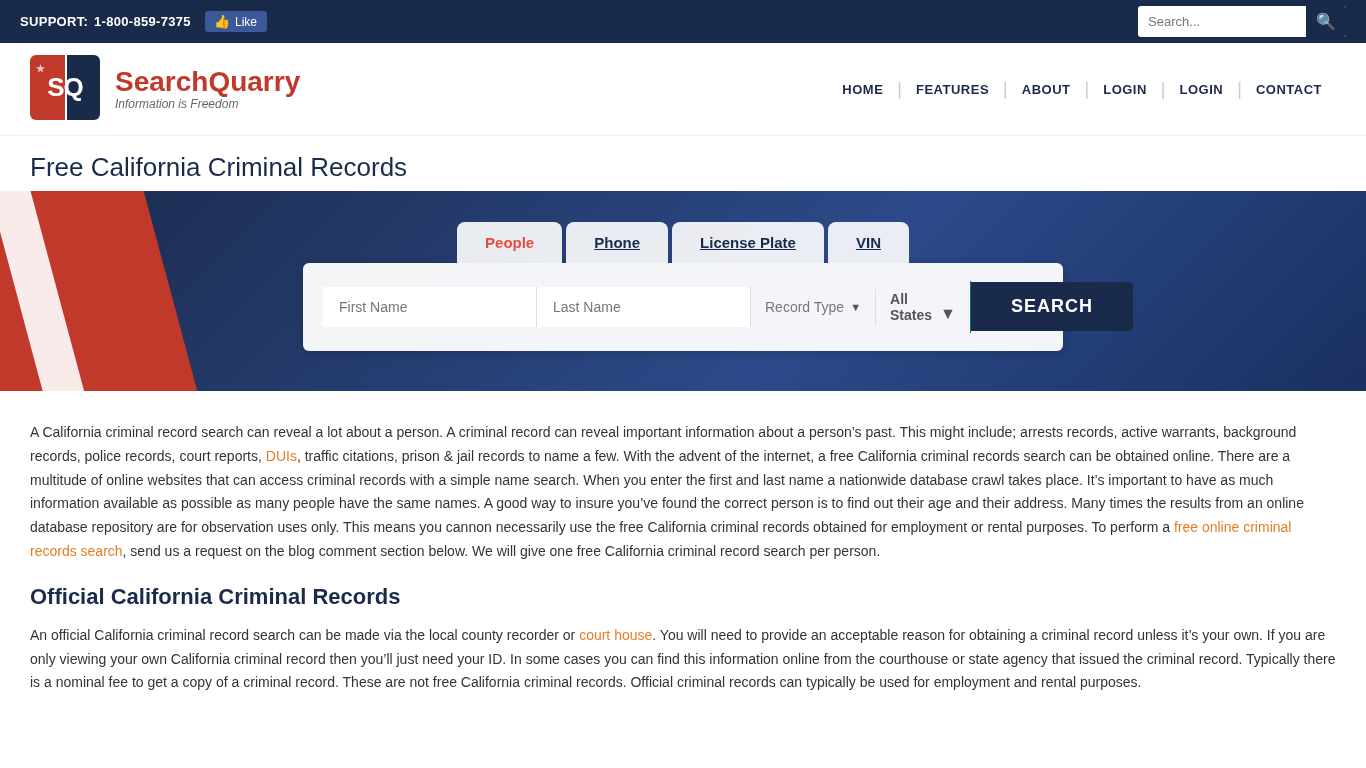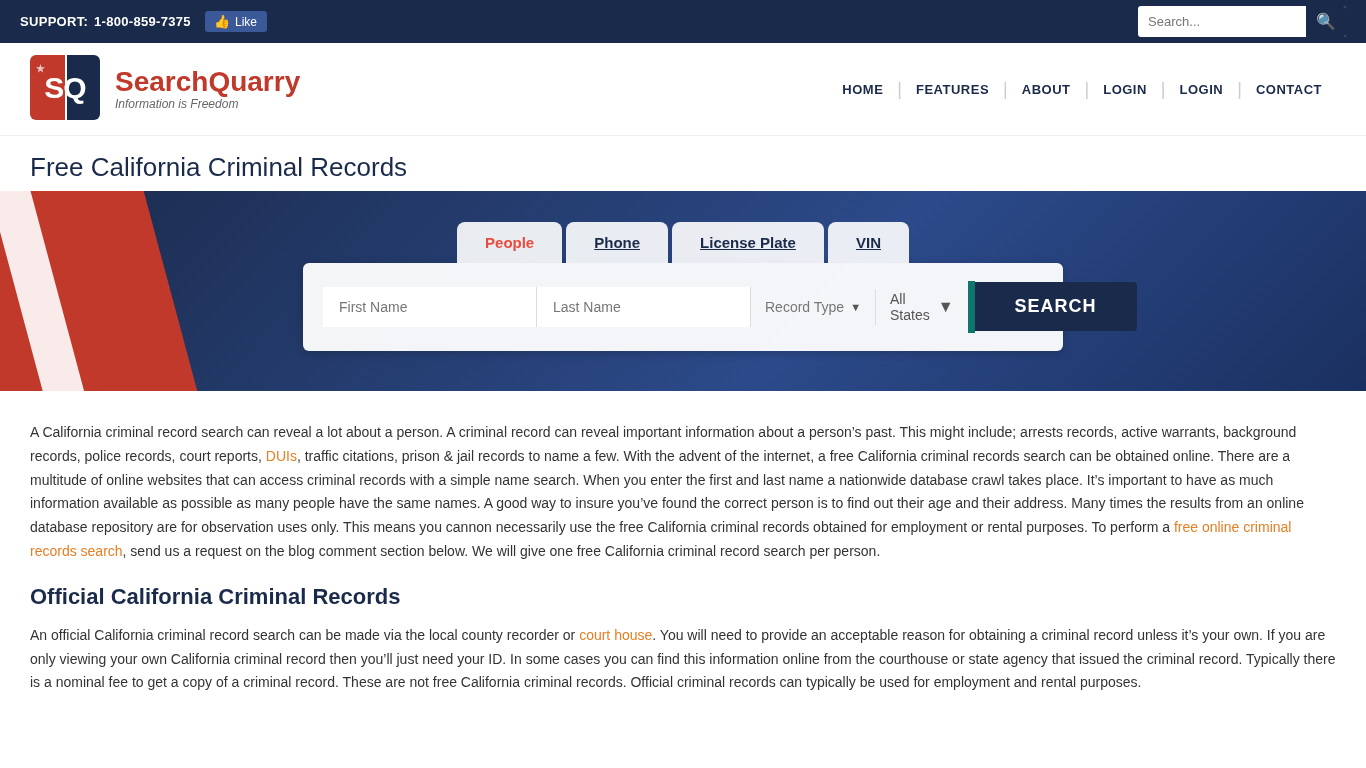--- a/index.html
+++ b/index.html
@@ -189,26 +189,27 @@
       padding: 10px 14px;
       border-right: 1px solid #ddd;
       color: #777;
       font-size: 14px;
       cursor: pointer;
       white-space: nowrap;
     }
     .search-select-wrap .dropdown-arrow { margin-left: 6px; font-size: 11px; color: #555; }
     .search-state-wrap {
       display: flex;
-      align-items: center;
+      align-items: flex-end;
       padding: 10px 14px;
-      border-right: 7px solid #0f766e;
+      border-right: 1px solid #0f766e;
       color: #555;
       font-size: 14px;
       cursor: pointer;
+      font-weight: bold;
     }
     .search-state-wrap .dropdown-arrow { margin-left: 8px; font-size: 16px; color: #555; }
     .search-btn {
       background: #1a2a4a;
       color: #fff;
       font-size: 18px;
       font-weight: bold;
       border: none;
       padding: 14px 40px;
       border-radius: 0 4px 4px 0;
@@ -278,21 +279,21 @@
       <input type="text" placeholder="Search..." style="">
       <button>🔍</button>
     </div>
   </div>
 </div>
 
 <div id="header">
   <div class="logo-area">
     <div class="logo-svg-wrap">
       <div class="logo-sq-box">
-        <span style="z-index:2;position:relative;font-size:30px;color:#fff;font-weight:900;letter-spacing:-1px;">SQ</span>
+        <span style="z-index:2;position:relative;font-size:26px;color:#fff;font-weight:900;letter-spacing:-1px;">SQ</span>
 
         <span style="position:absolute;left:6px;top:8px;font-size:10px;color:rgba(255,255,255,0.7);">★</span>
       </div>
     </div>
     <div class="logo-text-area">
       <div class="logo-brand">
         <span style="color:#c0392b;">Search</span><span>Quarry</span>
       </div>
       <div class="logo-tagline">Information is Freedom</div>
     </div>

